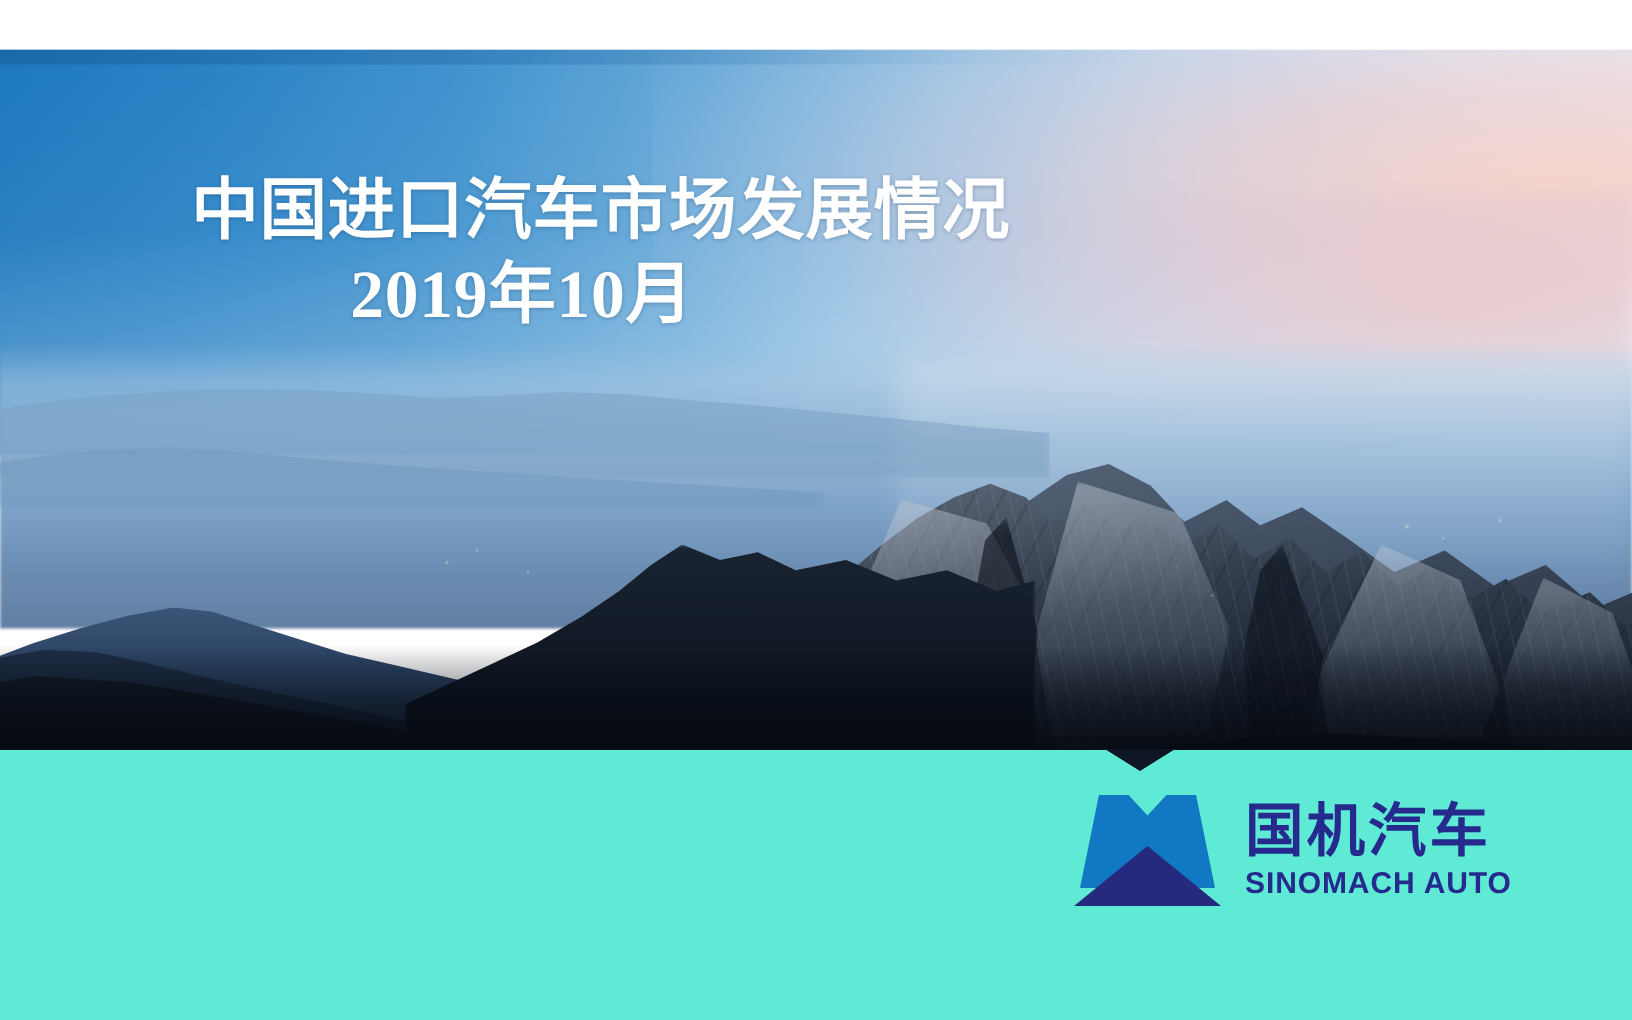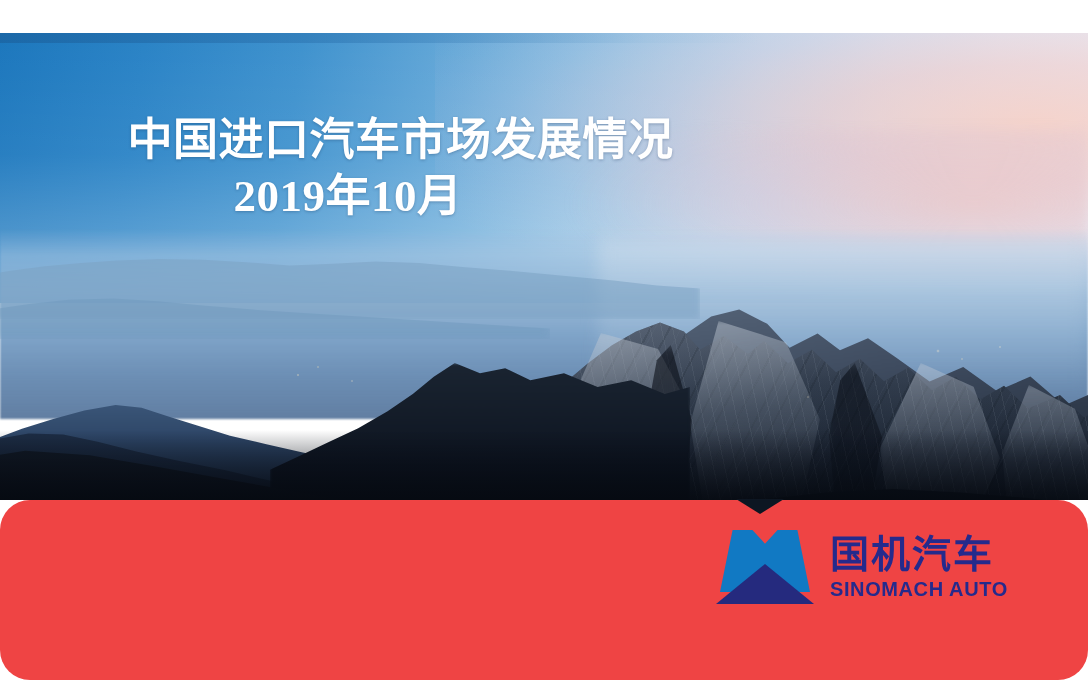--- a/index.html
+++ b/index.html
@@ -400,22 +400,21 @@
     z-index: 7;
   }
 
   
   .footer {
     position: absolute;
     left: 0;
     top: 500px;
     width: 1088px;
     height: 180px;
-    background: #ef4444;
-    border-radius: 30px;
+    background: #5eead4;
   }
   .logo {
     position: absolute;
     left: 716px;
     top: 30px;
     display: flex;
     align-items: center;
     gap: 16px;
   }
   .logo-mark {

